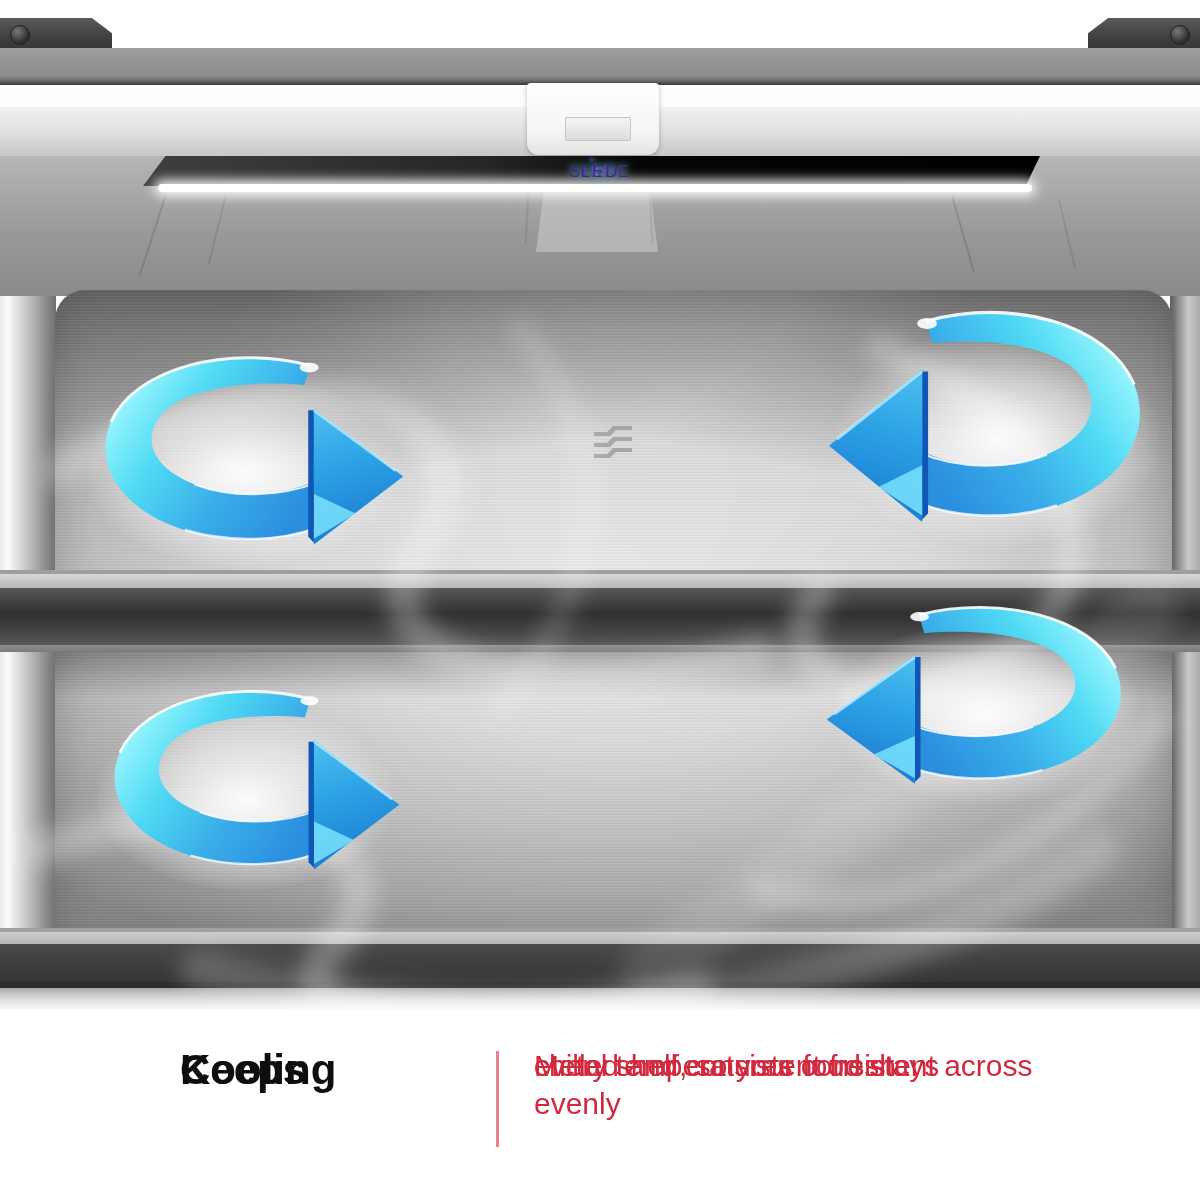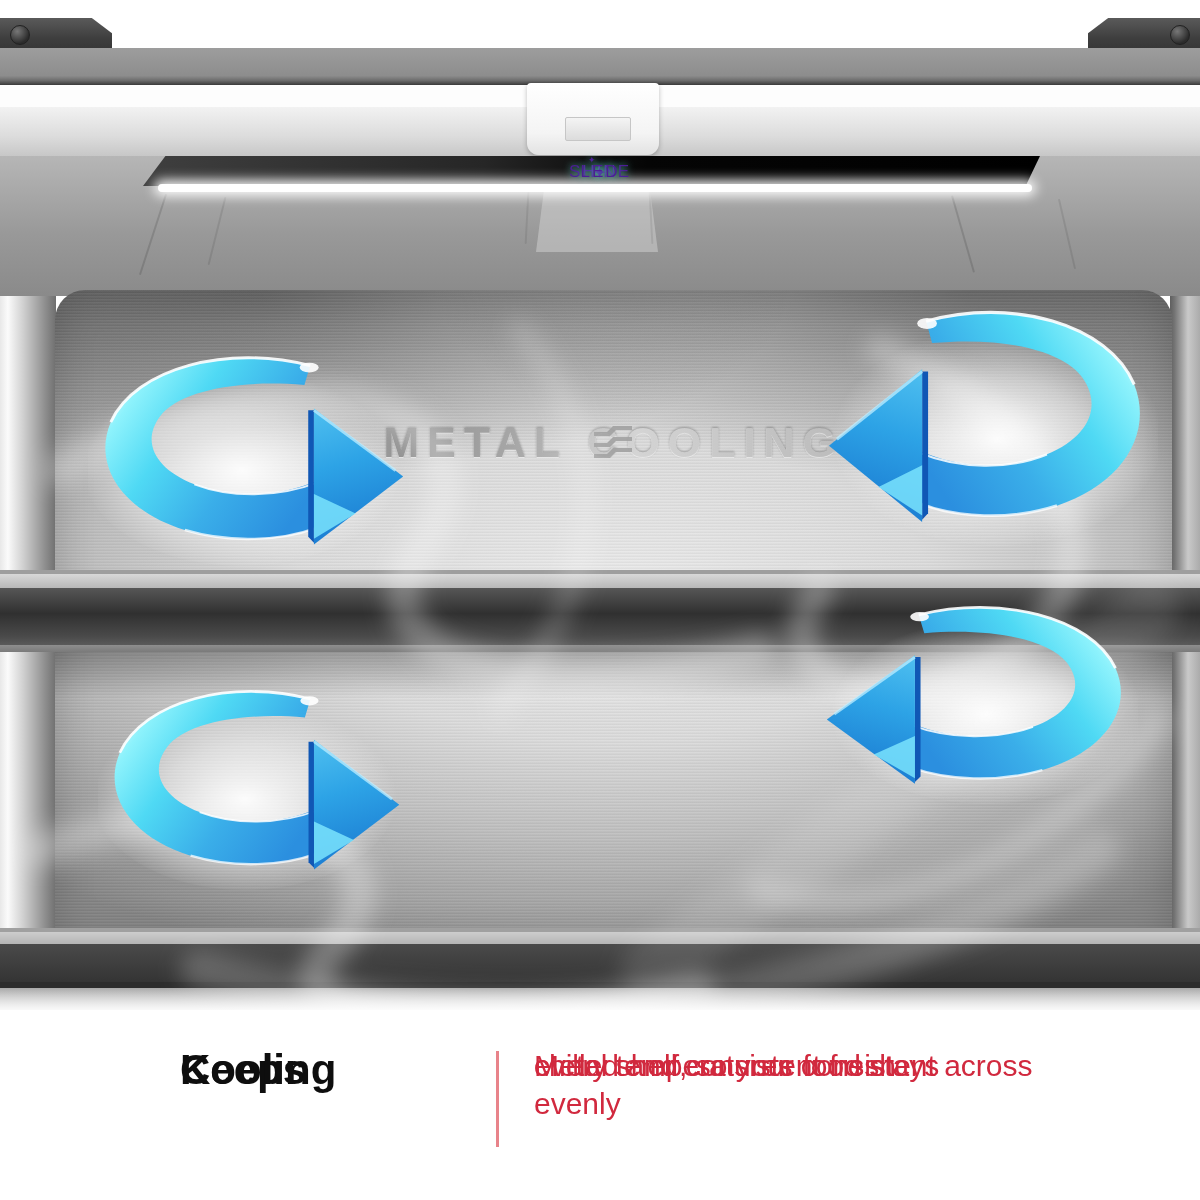--- a/index.html
+++ b/index.html
@@ -183,21 +183,20 @@
       <span class="sparkle-big">✦</span>
       <span class="sparkle-small">✦</span>
     </span>
     <span>LED</span>
   </div>
 
   <div class="wall left"></div>
   <div class="wall right"></div>
   <div class="metal-panel"></div>
   <div class="metal-label">
-    <span class="emb-text">METAL COOLING</span>
     <svg class="metal-logo" viewBox="0 0 40 34">
       <g fill="#9f9f9f">
         <path d="M0 7 L13 7 L19 1 L38 1 L38 5 L22 5 L16 11 L0 11 Z"></path>
         <path d="M0 17 L13 17 L19 11 L38 11 L38 15 L22 15 L16 21 L0 21 Z" transform="translate(0,1)"></path>
         <path d="M0 27 L13 27 L19 21 L38 21 L38 25 L22 25 L16 31 L0 31 Z" transform="translate(0,2)"></path>
       </g>
     </svg>
   </div>
 
   <div class="band sm-line"></div>

